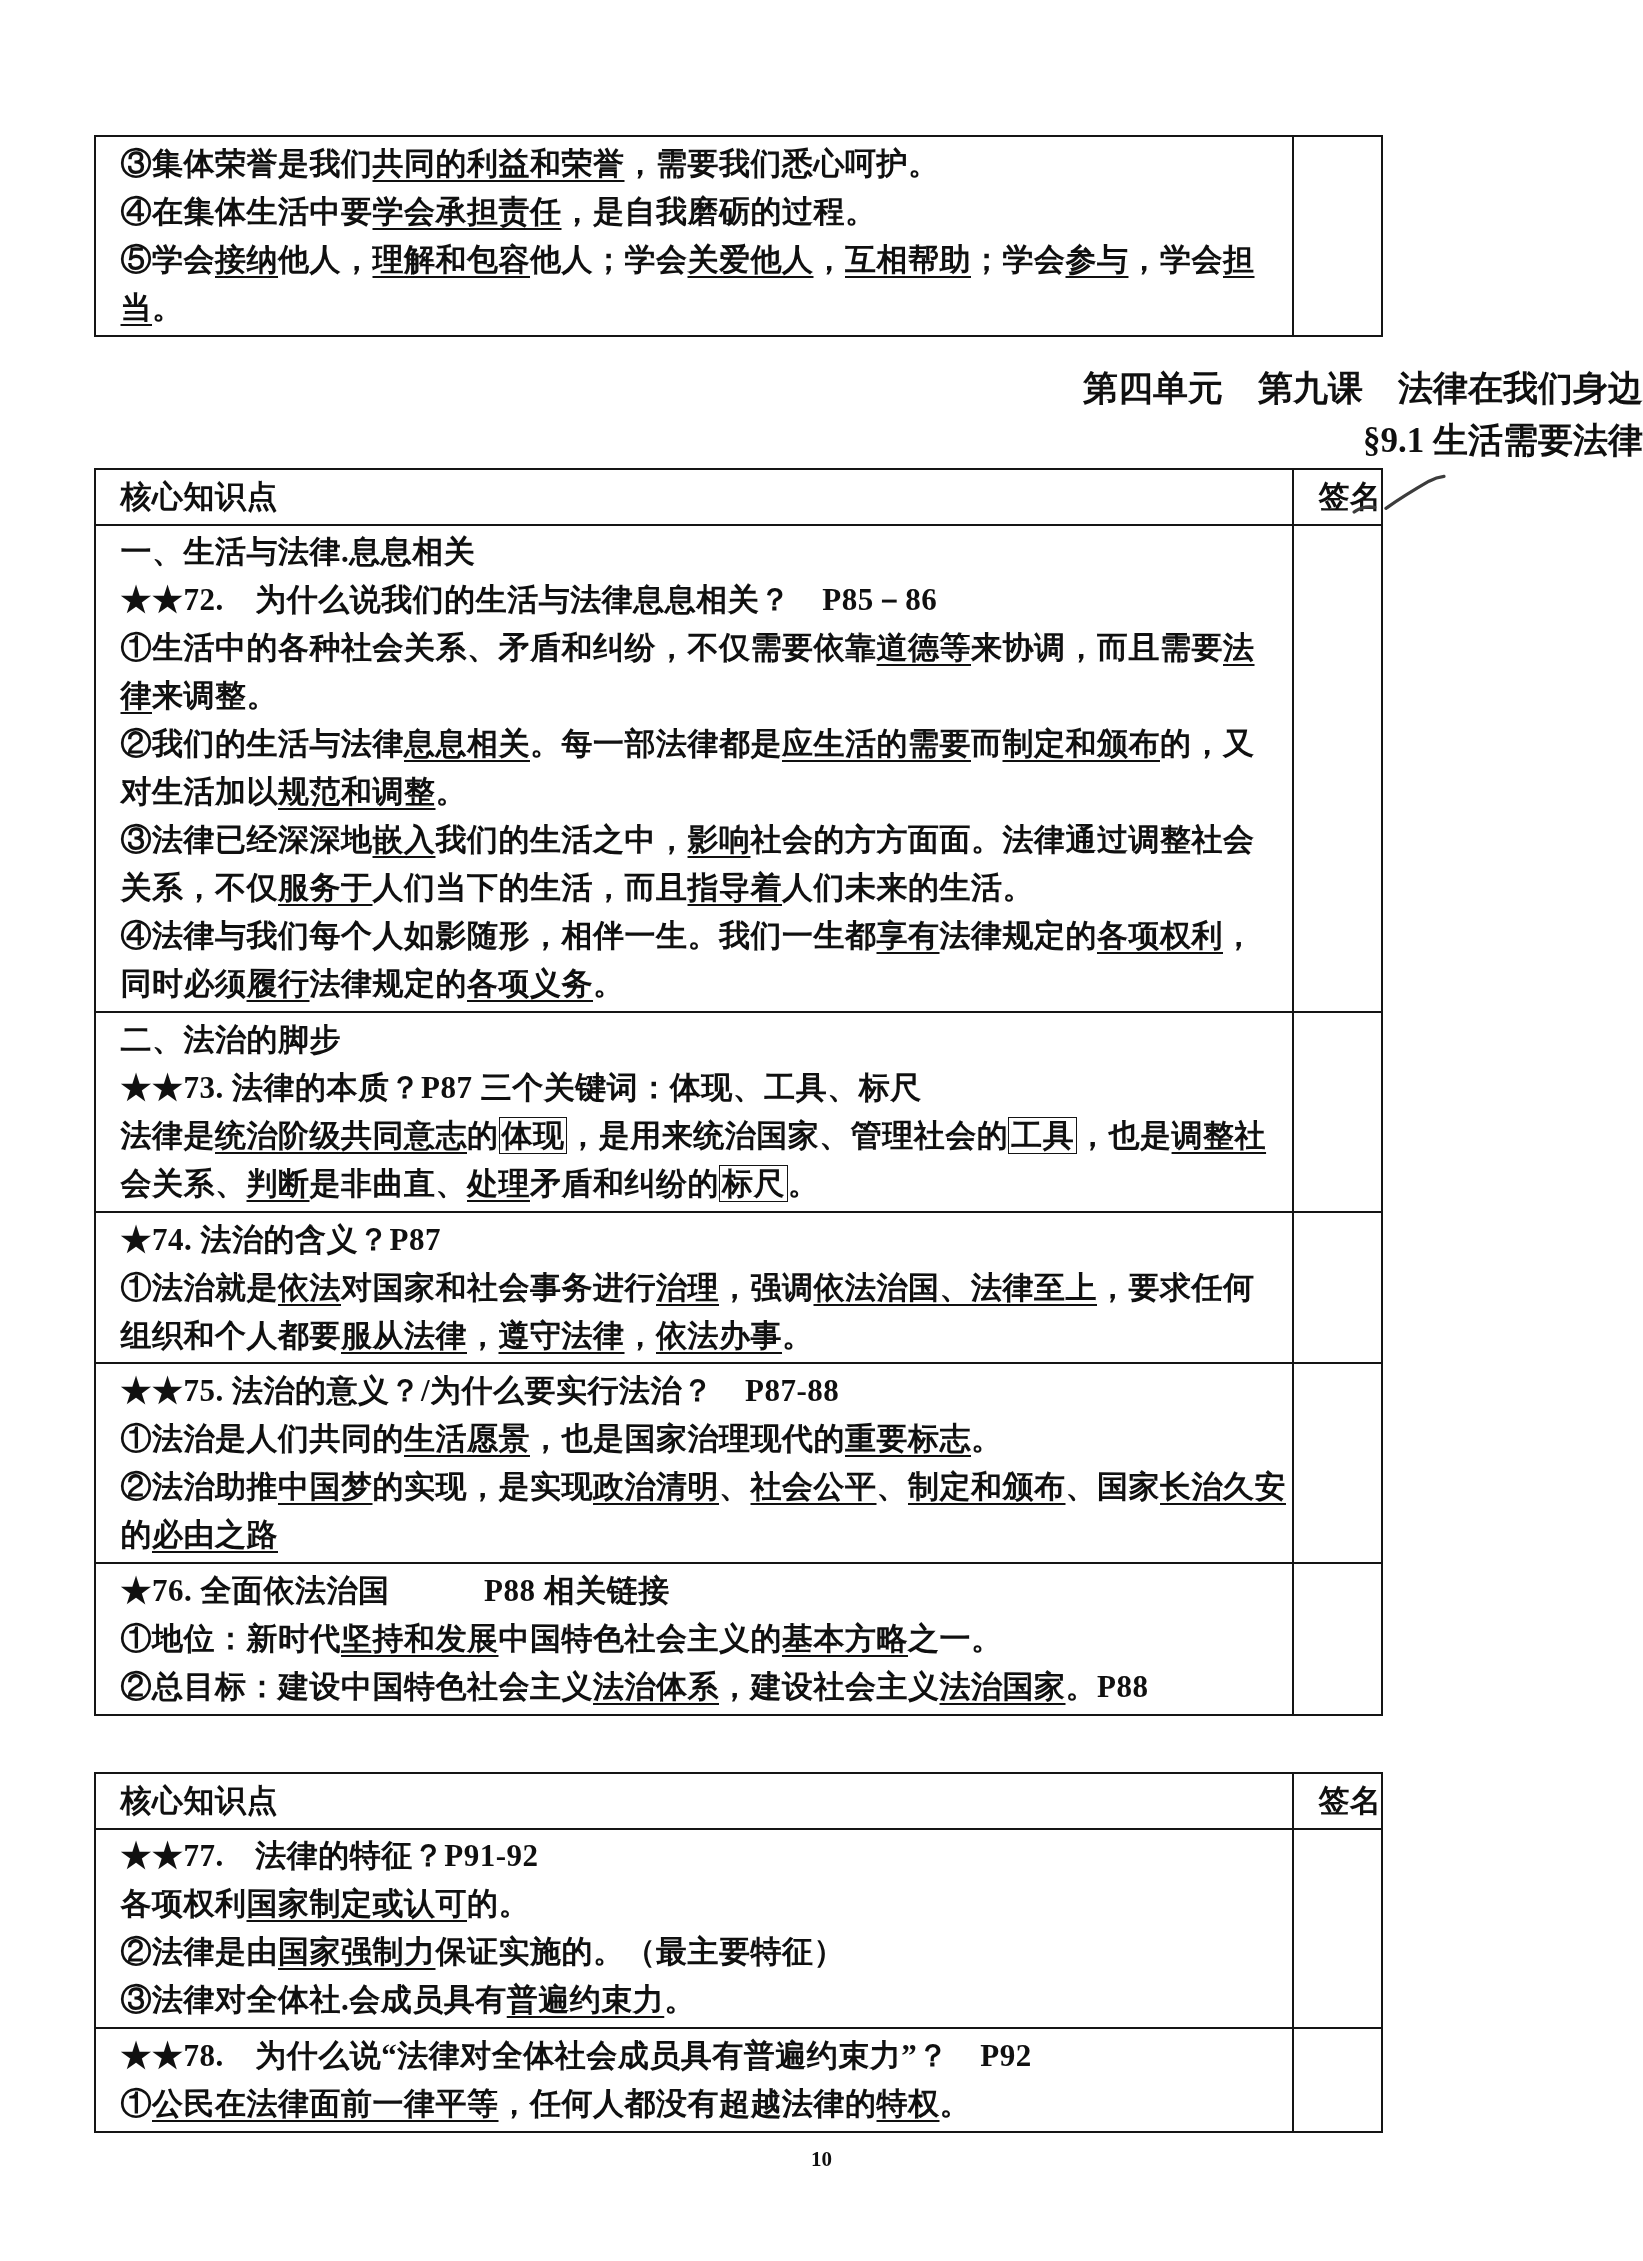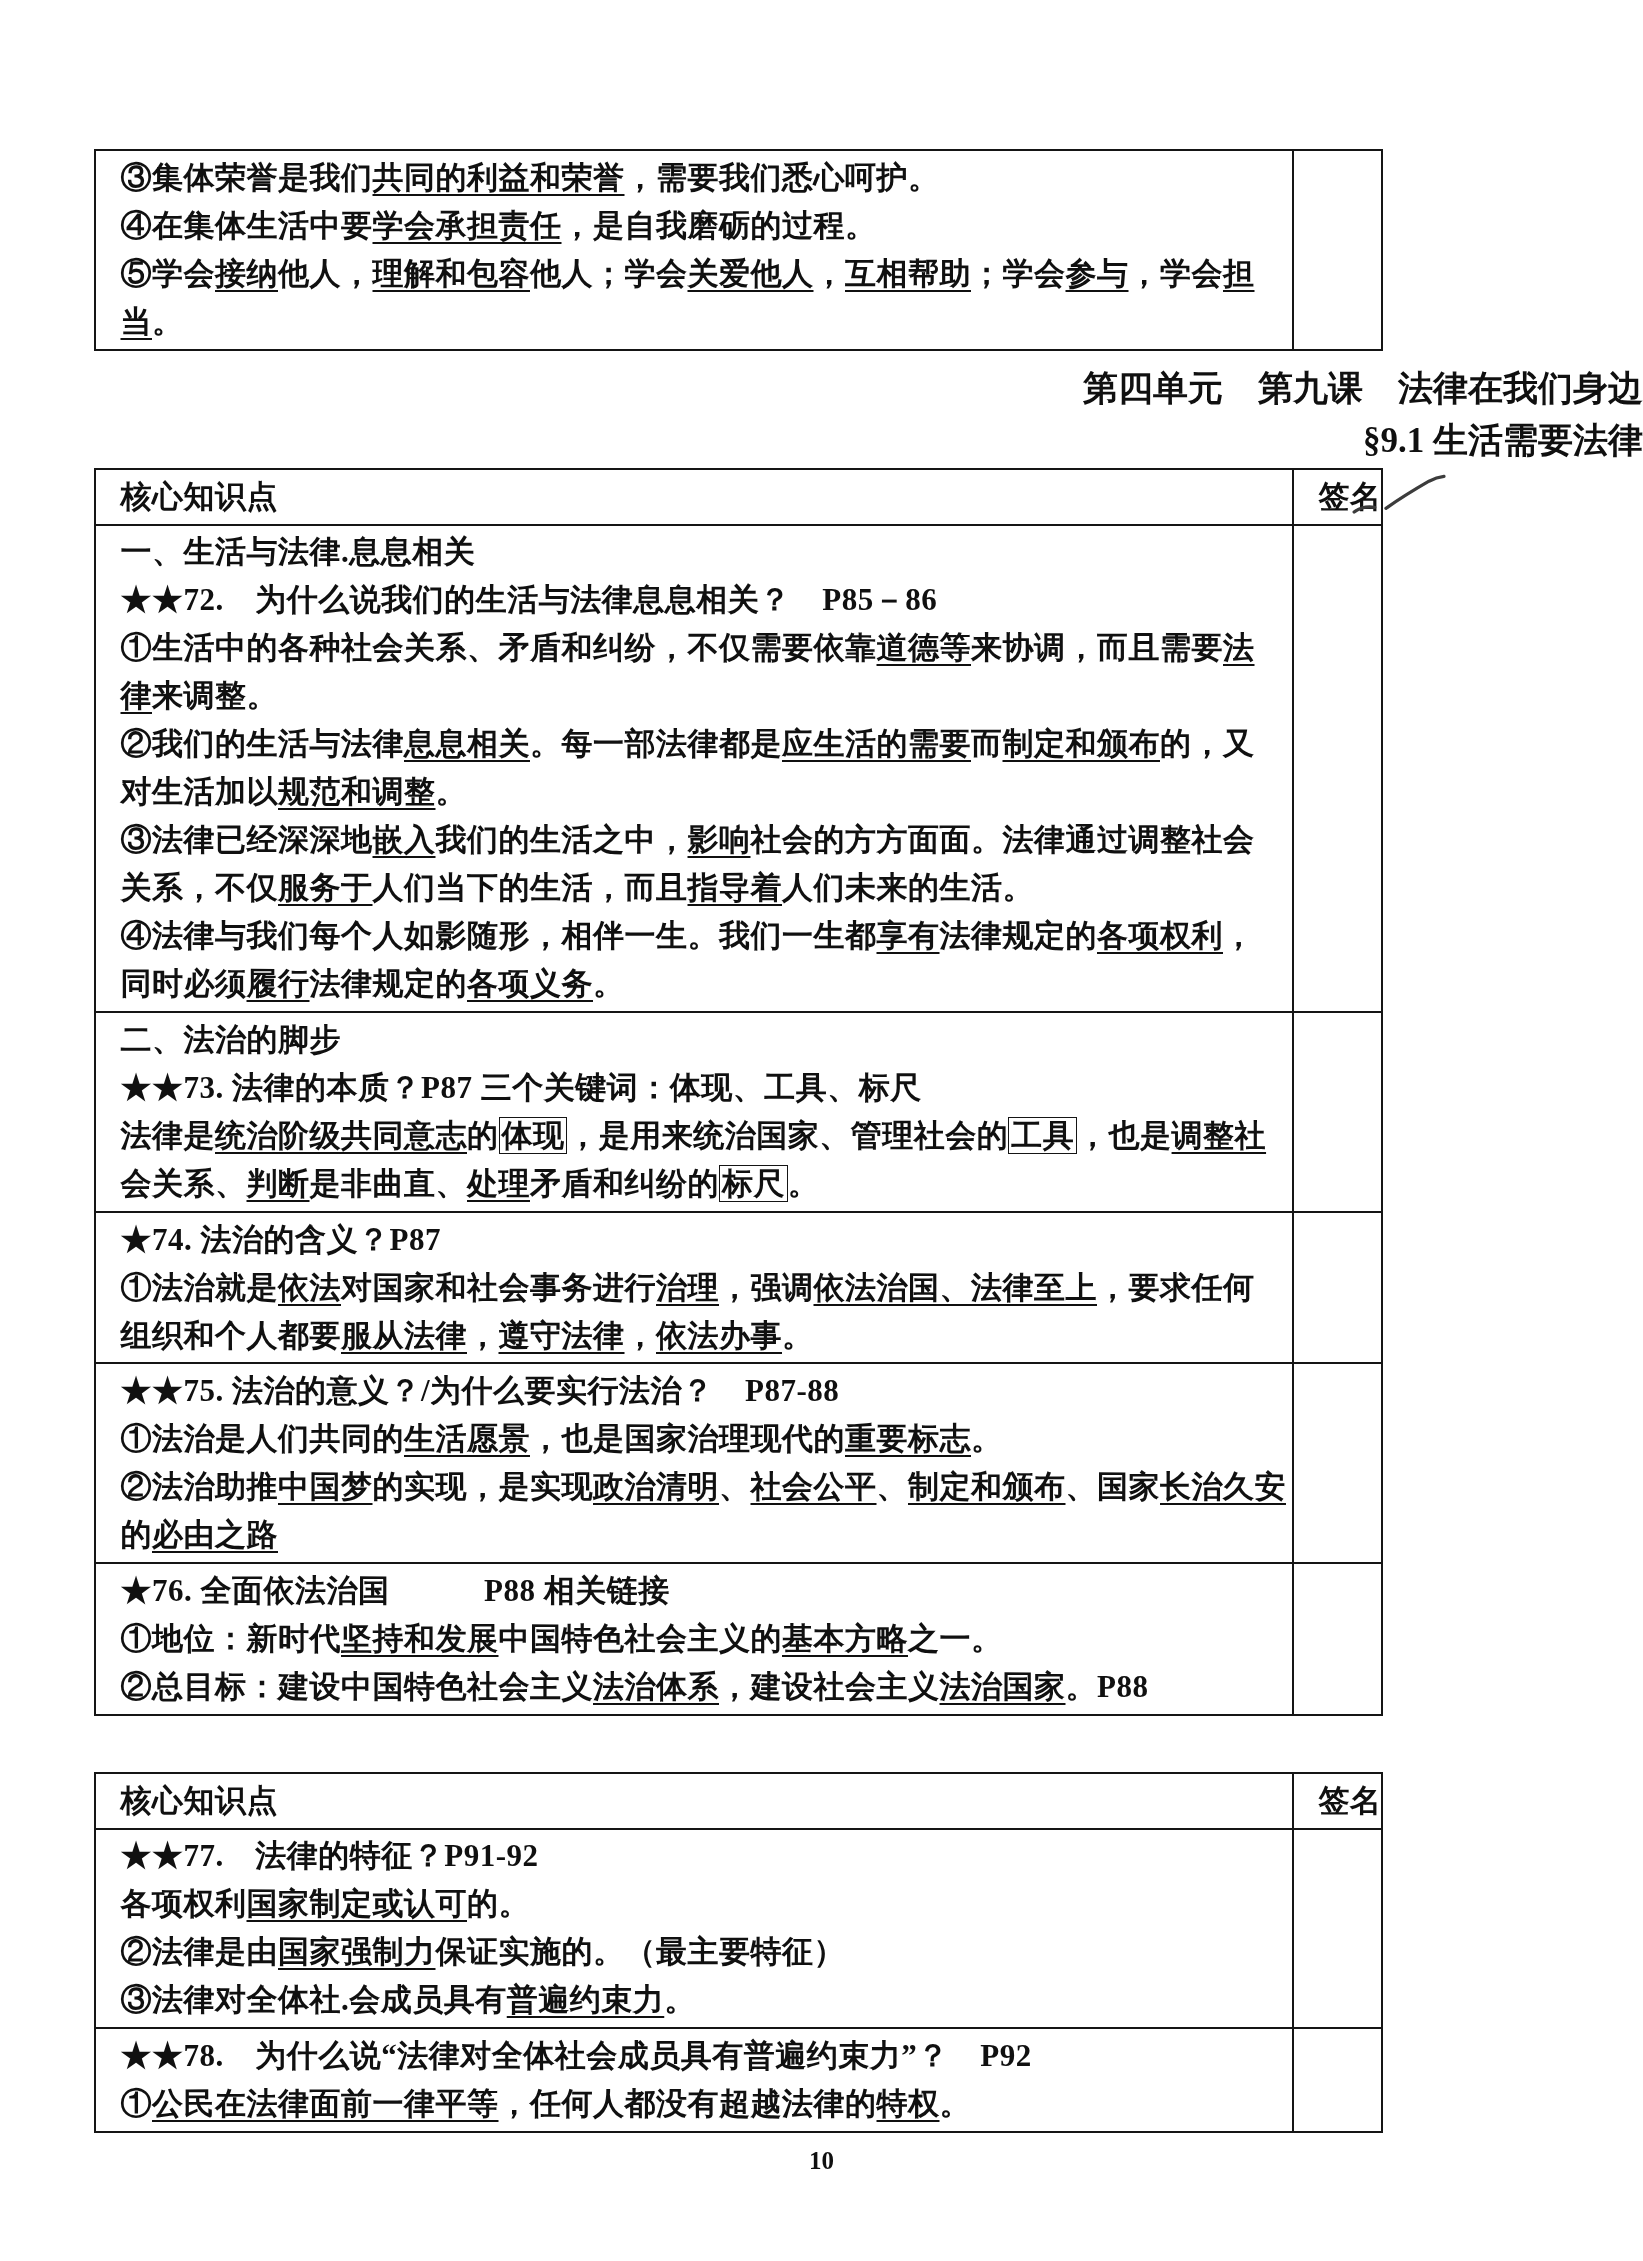--- a/index.html
+++ b/index.html
@@ -44,31 +44,31 @@
   .title{
     position:absolute;left:0;width:1643px;
     text-align:right;
     font-size:35px;font-weight:700;
     line-height:45px;
     white-space:nowrap;
   }
   .pageno{
     position:absolute;left:0;width:1643px;
     text-align:center;
-    font-size:25px;font-weight:700;
+    font-size:21px;font-weight:700;
     font-family:"Liberation Serif","DejaVu Serif",serif;
   }
   .mark{position:absolute;}
 </style>
 </head>
 <body>
 
 <div class="sheet">
 
-  <table class="grid" style="top:149px;padding-left:20px;">
+  <table class="grid" style="top:135px;padding-left:20px;">
     <colgroup>
         <col style="width:1198px">
         <col style="width:89px">
       </colgroup>
     <tbody>
         <tr>
       <td>
             <div class="tline"><span>③集体荣誉是我们</span><span class="u">共同的利益和荣誉</span><span>，需要我们悉心呵护。</span></div>
             <div class="tline"><span>④在集体生活中要</span><span class="u">学会承担责任</span><span>，是自我磨砺的过程。</span></div>
             <div class="tline"><span>⑤学会</span><span class="u">接纳</span><span>他人，</span><span class="u">理解和包容</span><span>他人；学会</span><span class="u">关爱他人</span><span>，</span><span class="u">互相帮助</span><span>；学会</span><span class="u">参与</span><span>，学会</span><span class="u">担</span></div>

